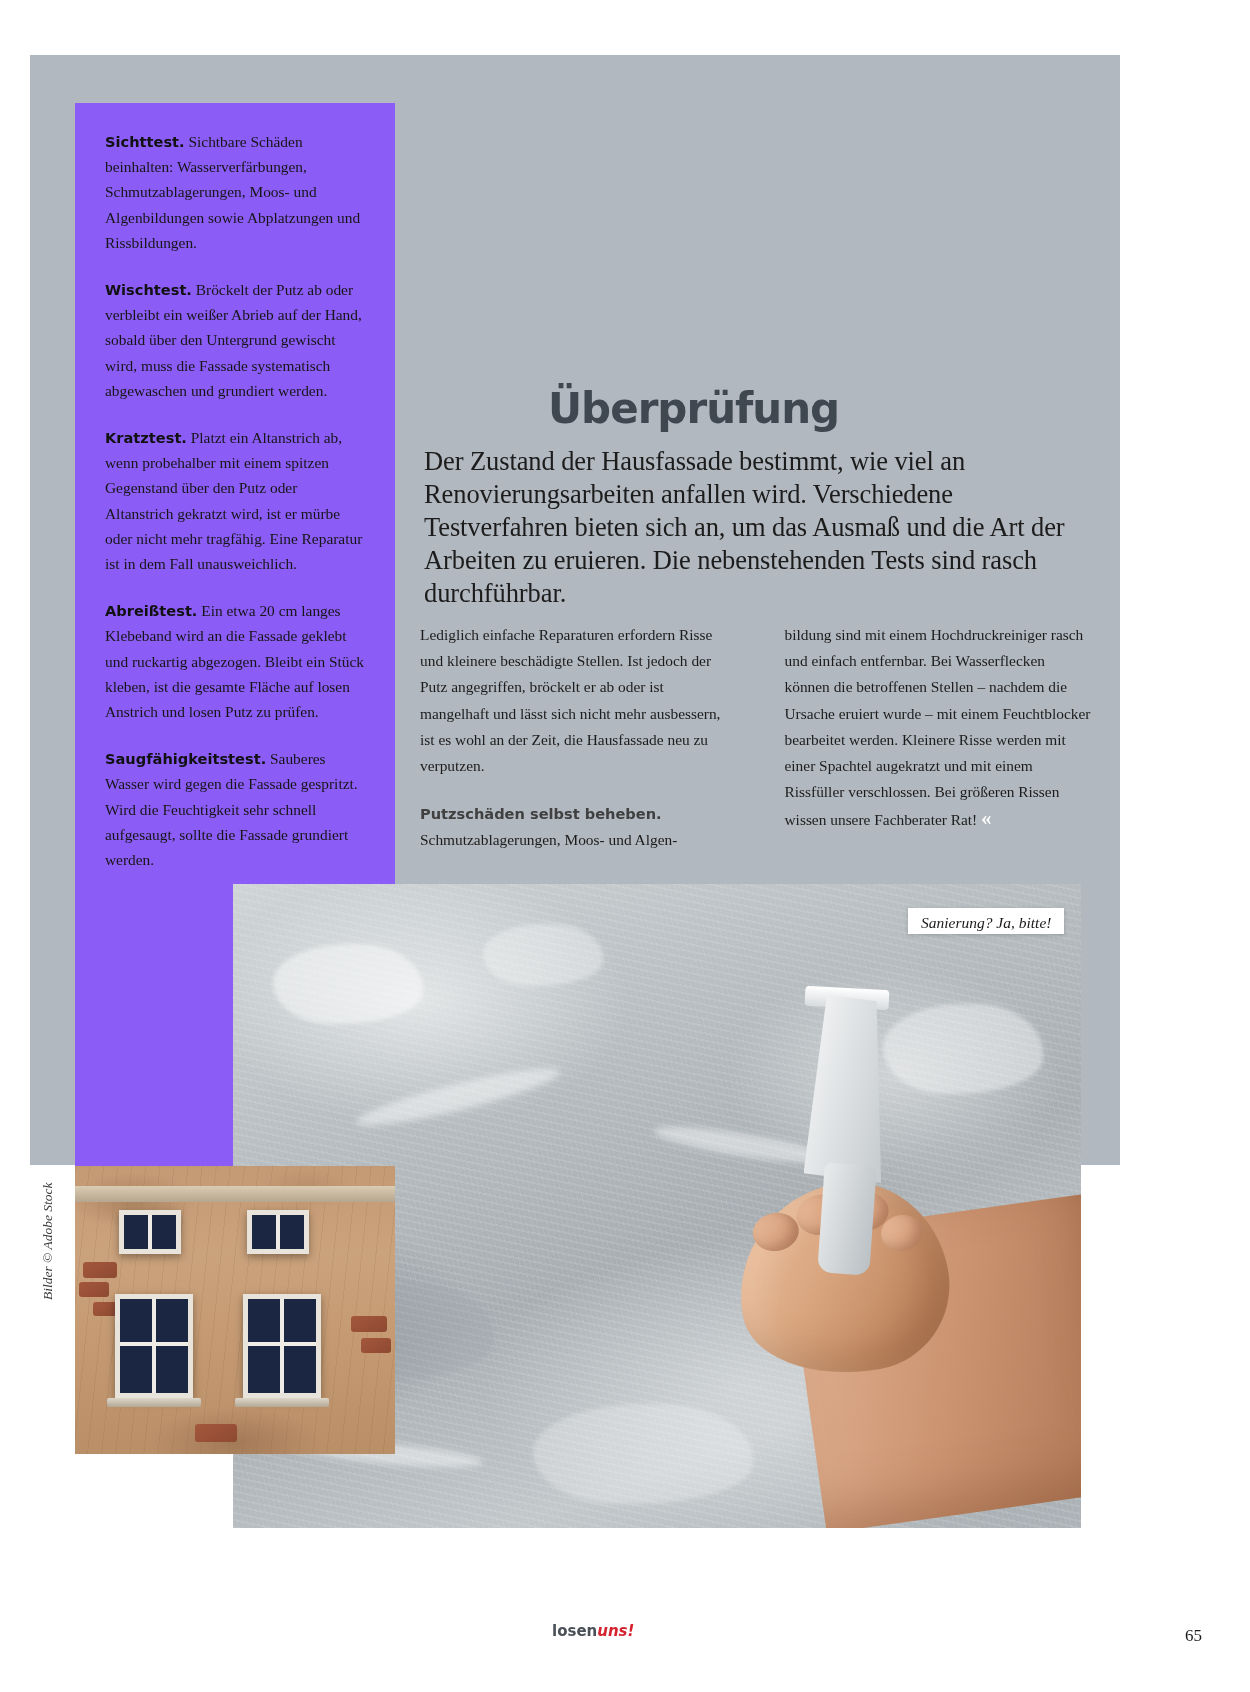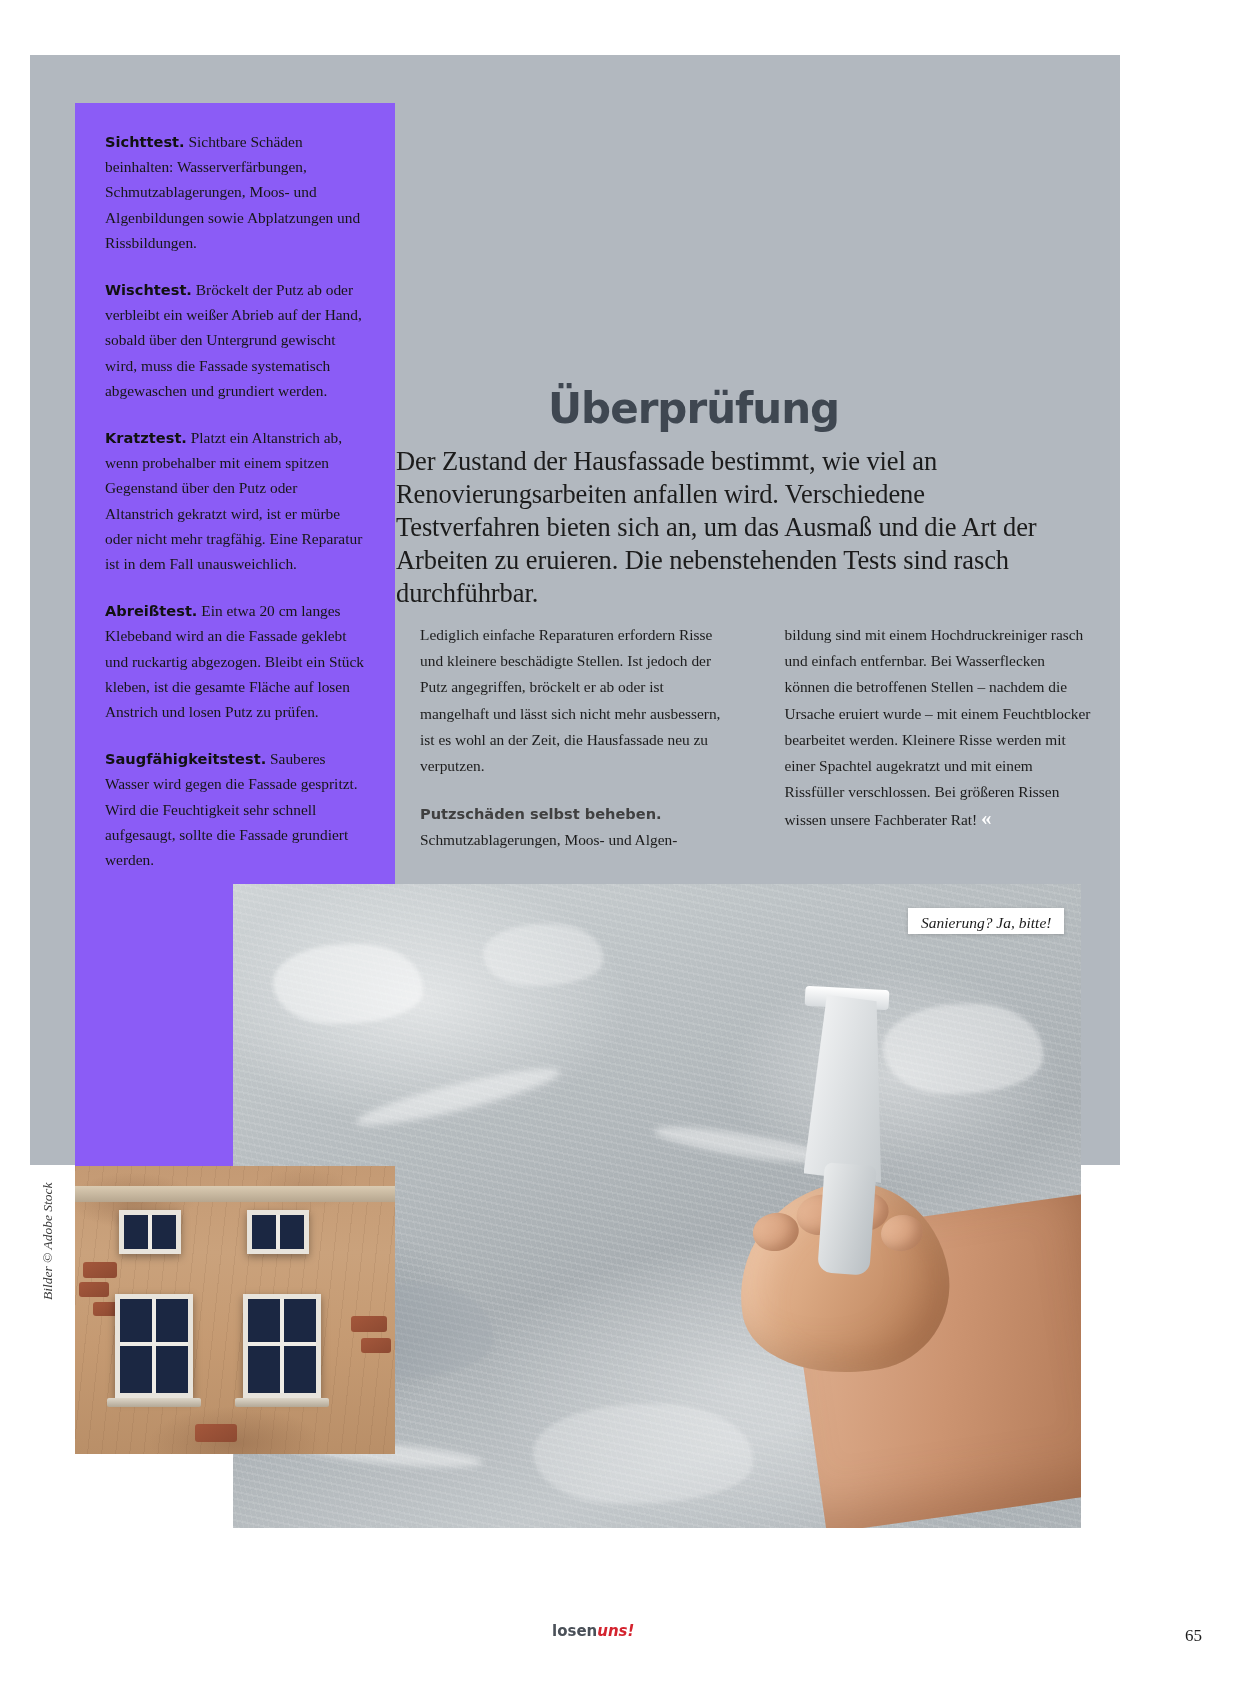--- a/index.html
+++ b/index.html
@@ -47,21 +47,21 @@
     line-height:70px;
     letter-spacing:-1px;
     color:#3f4751;
     white-space:nowrap;
     margin-top:44px;
   }
 
   
   .lead {
     position:absolute;
-    left:396px; top:445px;
+    left:424px; top:445px;
     width:670px;
     font-family:"Liberation Serif", serif;
     font-size:26.5px;
     line-height:33px;
     color:#1c1c1c;
     letter-spacing:-0.1px;
   }
 
   
   .bodycols {

